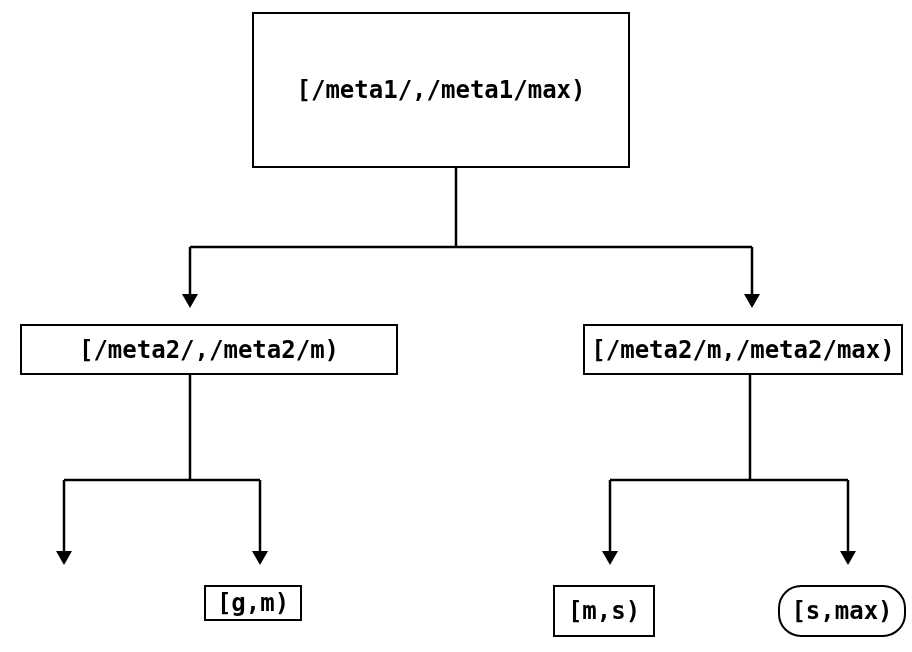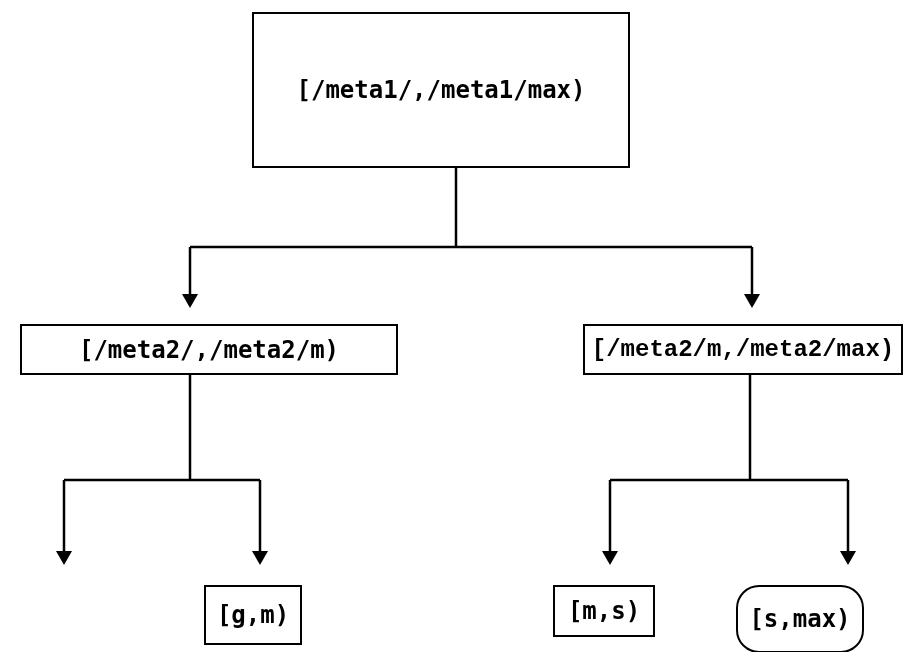--- a/index.html
+++ b/index.html
@@ -67,22 +67,22 @@
       <polygon points="252,551 268,551 260,565"></polygon>
       <polygon points="602,551 618,551 610,565"></polygon>
       <polygon points="840,551 856,551 848,565"></polygon>
     </g>
   </svg>
 
   <div class="node" style="left:252px; top:12px; width:378px; height:156px;">[/meta1/,/meta1/max)</div>
 
   <div class="node" style="left:20px; top:324px; width:378px; height:51px;">[/meta2/,/meta2/m)</div>
 
-  <div class="node" style="left:583px; top:324px; width:320px; height:51px;font-family:Liberation Mono, monospace;">[/meta2/m,/meta2/max)</div>
+  <div class="node" style="left:583px; top:324px; width:320px; height:51px;">[/meta2/m,/meta2/max)</div>
 
 
-  <div class="node" style="left:204px; top:585px; width:98px; height:60px;">[g,m)</div>
+  <div class="node" style="left:204px; top:585px; width:98px; height:36px;">[g,m)</div>
 
   <div class="node" style="left:553px; top:585px; width:102px; height:52px;text-align:center;">[m,s)</div>
 
-  <div class="node" style="left:736px; top:585px; width:128px; height:68px;border-radius:23px;">[s,max)</div>
+  <div class="node" style="left:778px; top:585px; width:128px; height:52px;border-radius:23px;">[s,max)</div>
 
 </div>
 
 </body></html>

